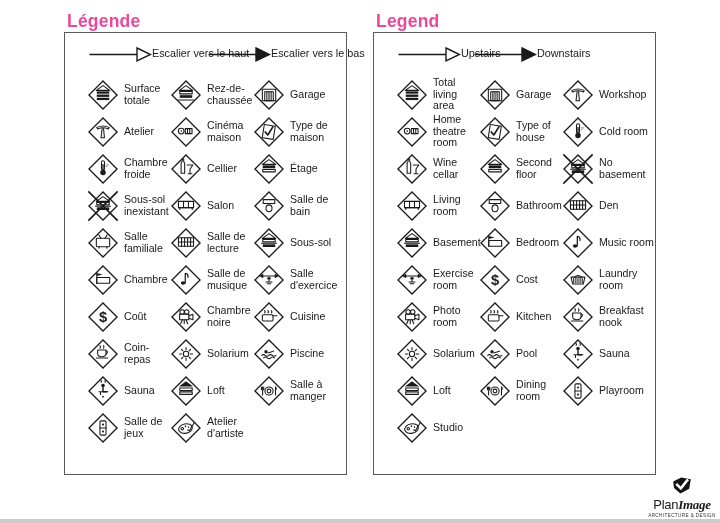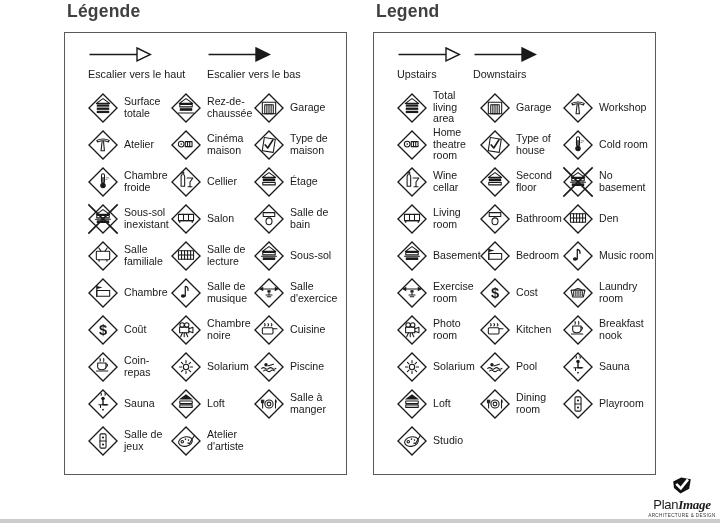--- a/index.html
+++ b/index.html
@@ -1,30 +1,30 @@
 <!DOCTYPE html>
 <html><head>
 <meta charset="utf-8">
 <style>
   html,body{margin:0;padding:0;}
   body{
     width:720px;height:523px;position:relative;background:#ffffff;
     font-family:"Liberation Sans",sans-serif;color:#1a1a1a;overflow:hidden;
   }
-  .title{position:absolute;top:1px;font-size:17.5px;font-weight:bold;letter-spacing:.2px;color:#404040;}
+  .title{position:absolute;top:11px;font-size:17.5px;font-weight:bold;letter-spacing:.2px;color:#ec4899;}
   #title-fr{left:67px;}
   #title-en{left:376px;}
   .panel{
     position:absolute;top:32px;width:283px;height:443px;background:#fff;
     border:1.5px solid #5a5a5a;box-sizing:border-box;
   }
   #panel-fr{left:64px;}
   #panel-en{left:373px;}
   .arrows{display:flex;align-items:flex-start;padding:13px 0 0 23px;}
-  .arrow-group{display:flex;flex-direction:column;}
+  .arrow-group{display:flex;flex-direction:row;}
   #panel-fr .arrow-group-up{width:119px;}
   #panel-en .arrow-group-up{width:76px;}
   .arrow-label{font-size:10.8px;margin-top:1px;white-space:nowrap;}
   .grid{
     display:grid;grid-template-columns:83px 83px auto;
     grid-auto-rows:37px;padding-left:22px;margin-top:9px;
   }
   .cell{display:flex;align-items:center;gap:5px;}
   .diamond{flex:0 0 auto;display:block;}
   .lbl{font-size:10.6px;line-height:11.4px;max-width:55px;}

